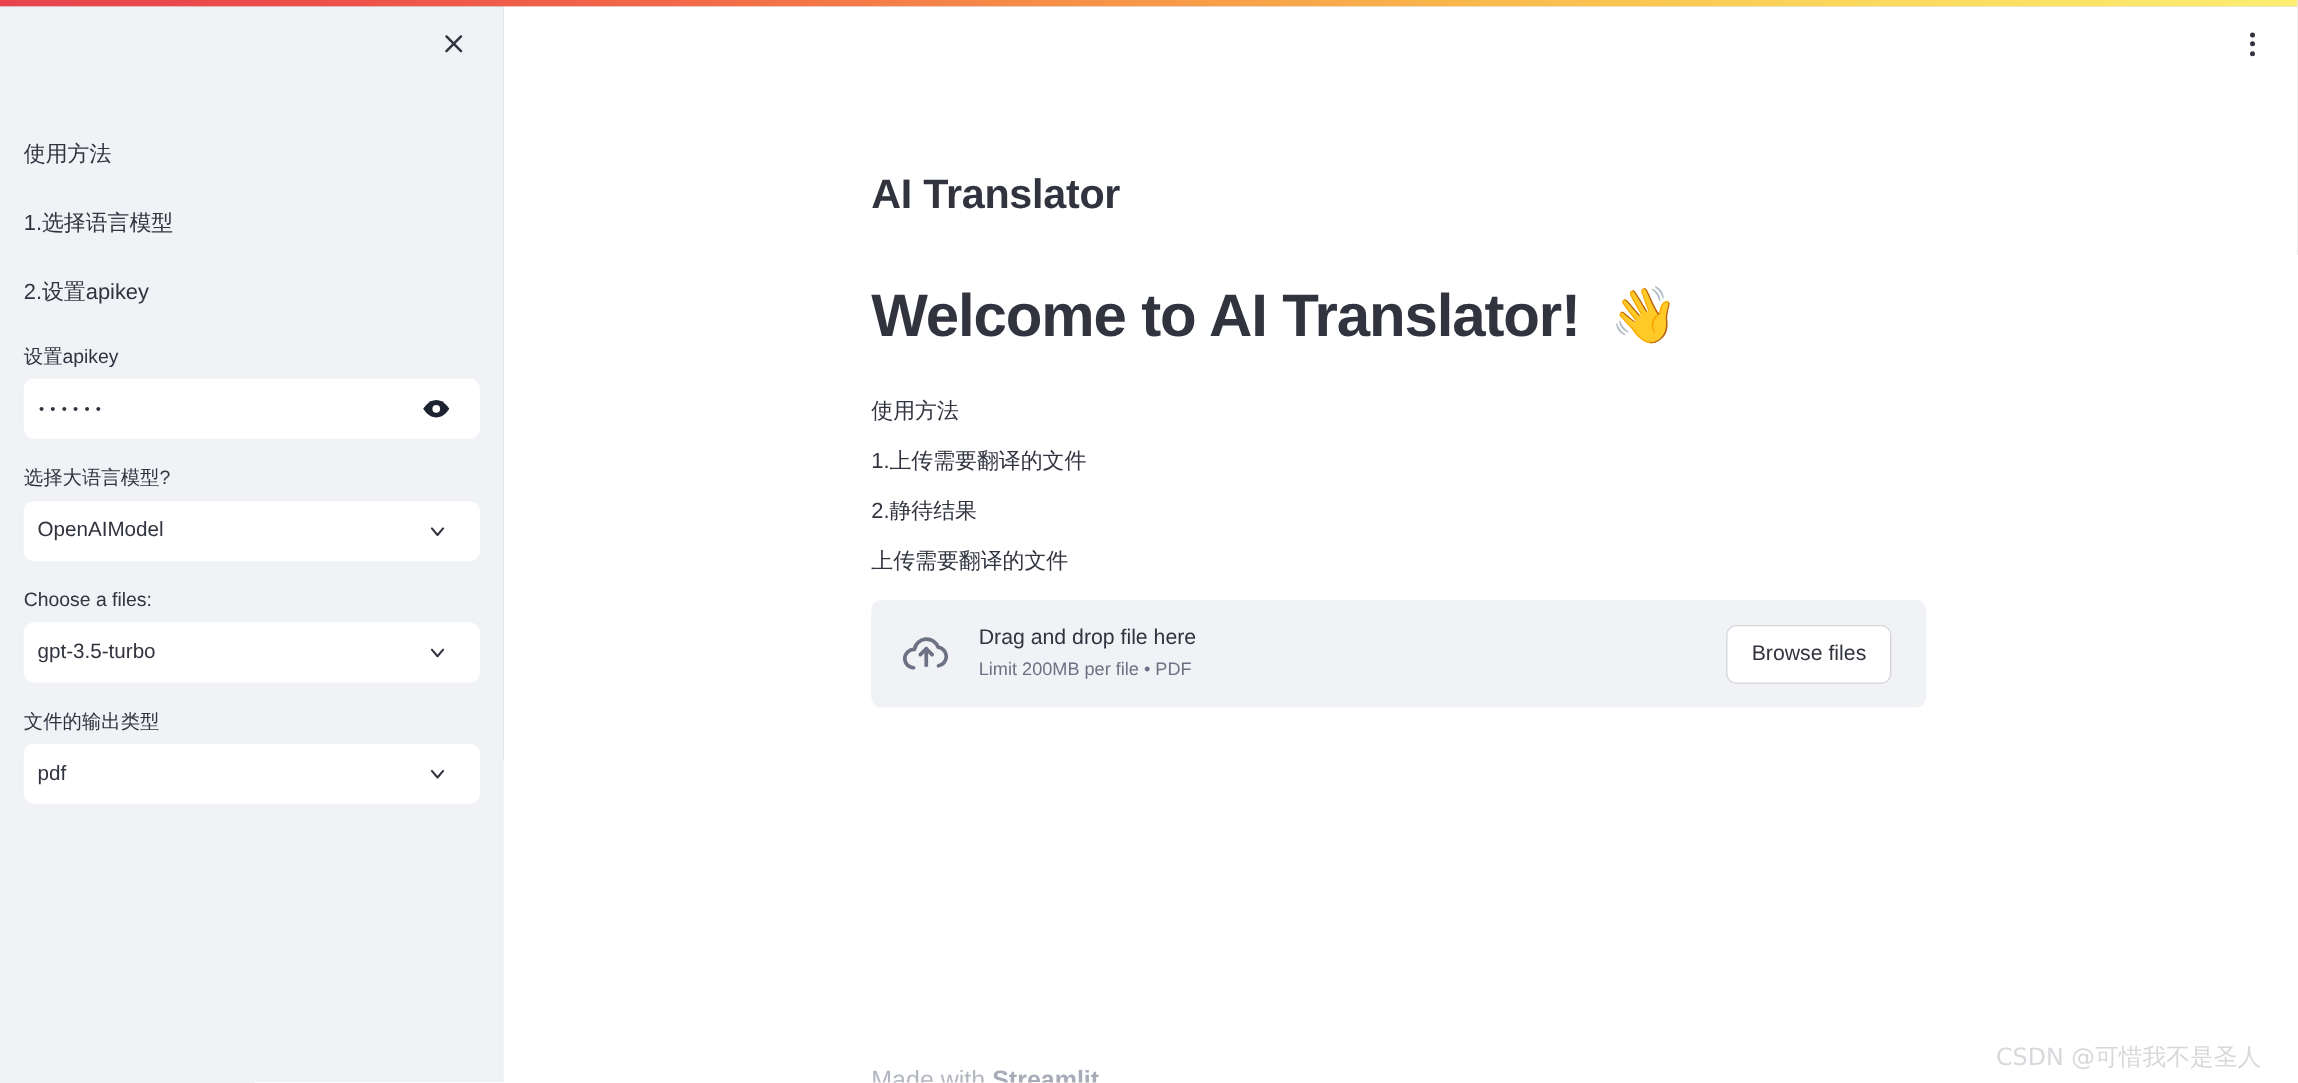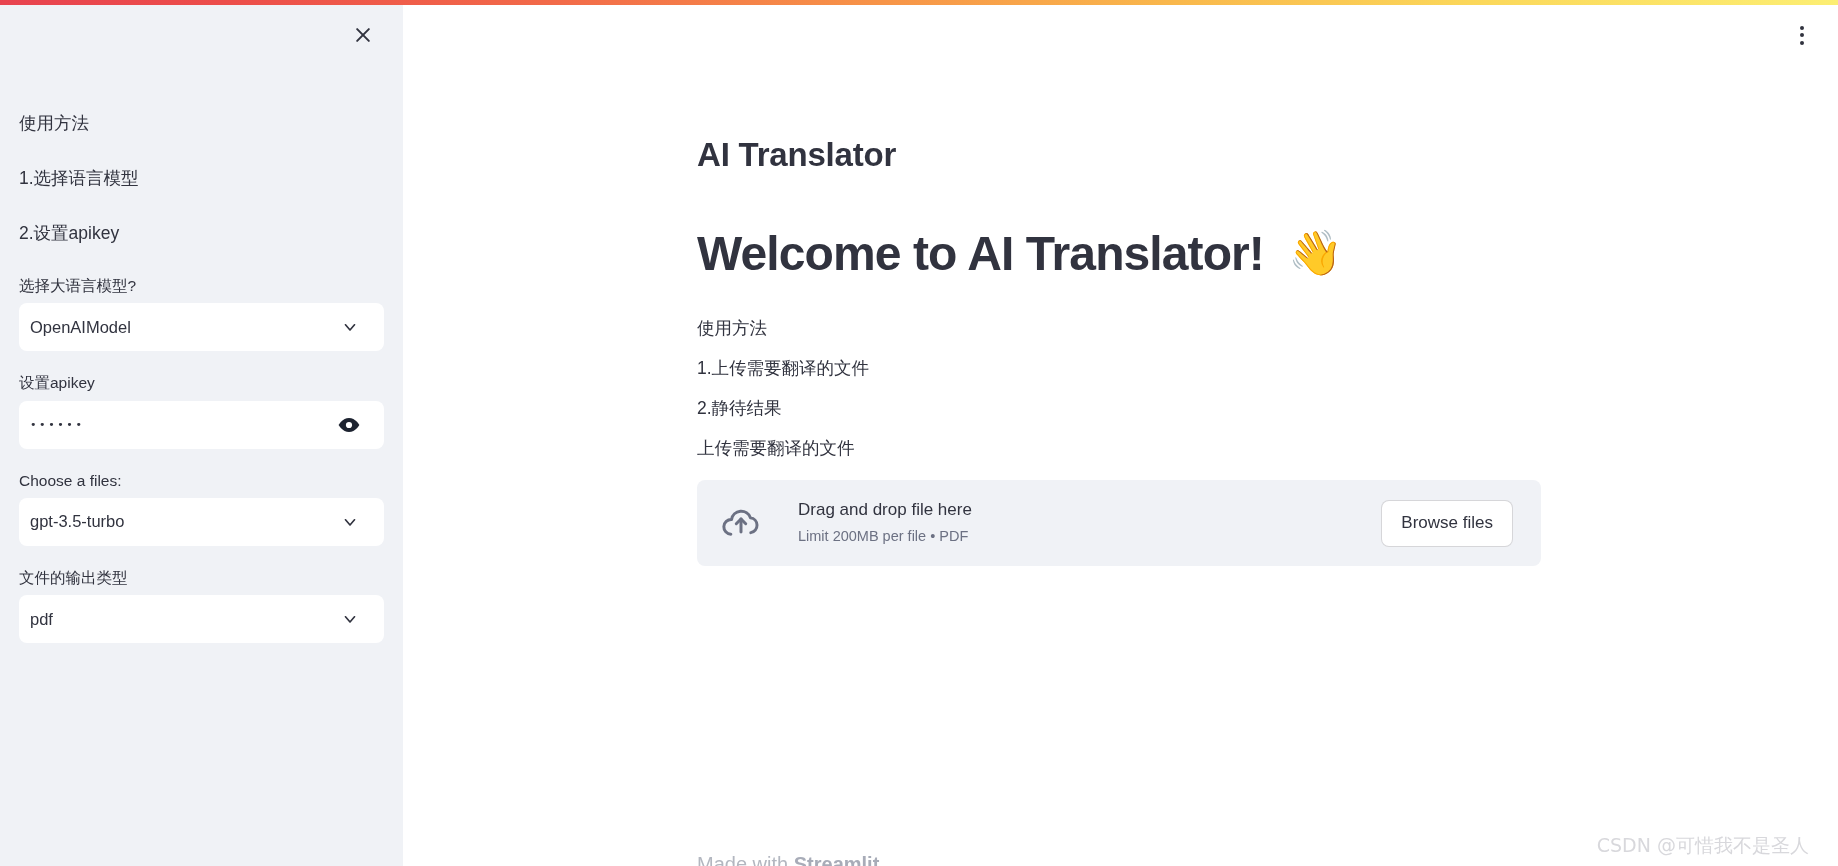--- a/index.html
+++ b/index.html
@@ -195,21 +195,20 @@
   .para.p1 { margin-top: 32px; }
 
   .uploader {
     margin-top: 18px;
     background: #f0f2f6;
     border-radius: 8px;
     height: 86px;
     display: flex;
     align-items: center;
     padding: 0 28px 0 20px;
-    gap: 15px;
   }
   .upl-icon {
     width: 48px; height: 48px;
     color: #6c7183;
     flex: none;
     margin-right: 18px;
     display: flex; align-items: center; justify-content: center;
   }
   .upl-texts { flex: 1; }
   .upl-main {
@@ -272,41 +271,41 @@
           <line x1="19" y1="5" x2="5" y2="19"></line>
         </svg>
       </span>
     </div>
 
     <div class="sidebar-body">
 
       <div class="sb-text">使用方法</div>
       <div class="sb-text">1.选择语言模型</div>
       <div class="sb-text">2.设置apikey</div>
-
-      <div class="field">
-        <div class="field-label">选择大语言模型?</div>
-        <div class="select-box">
-          <span class="select-value">OpenAIModel</span>
-          <span class="chev">
-            <svg width="18" height="18" viewBox="0 0 24 24" fill="none" stroke="currentColor" stroke-width="2.2" stroke-linecap="round" stroke-linejoin="round">
-              <polyline points="6 9 12 16 18 9"></polyline>
-            </svg>
-          </span>
-        </div>
-      </div>
 
       <div class="field">
         <div class="field-label">设置apikey</div>
         <div class="text-input">
           <span class="masked">••••••</span>
           <span class="eye">
             <svg width="24" height="24" viewBox="0 0 24 24" fill="none" stroke="currentColor" stroke-width="2.1">
               <path d="M1.6 12s3.9-7 10.4-7 10.4 7 10.4 7-3.9 7-10.4 7S1.6 12 1.6 12z" fill="currentColor" stroke="none"></path>
               <circle cx="12" cy="12" r="3.1" fill="#ffffff" stroke="none"></circle>
+            </svg>
+          </span>
+        </div>
+      </div>
+
+      <div class="field">
+        <div class="field-label">选择大语言模型?</div>
+        <div class="select-box">
+          <span class="select-value">OpenAIModel</span>
+          <span class="chev">
+            <svg width="18" height="18" viewBox="0 0 24 24" fill="none" stroke="currentColor" stroke-width="2.2" stroke-linecap="round" stroke-linejoin="round">
+              <polyline points="6 9 12 16 18 9"></polyline>
             </svg>
           </span>
         </div>
       </div>
 
       <div class="field">
         <div class="field-label">Choose a files:</div>
         <div class="select-box">
           <span class="select-value">gpt-3.5-turbo</span>
           <span class="chev">

